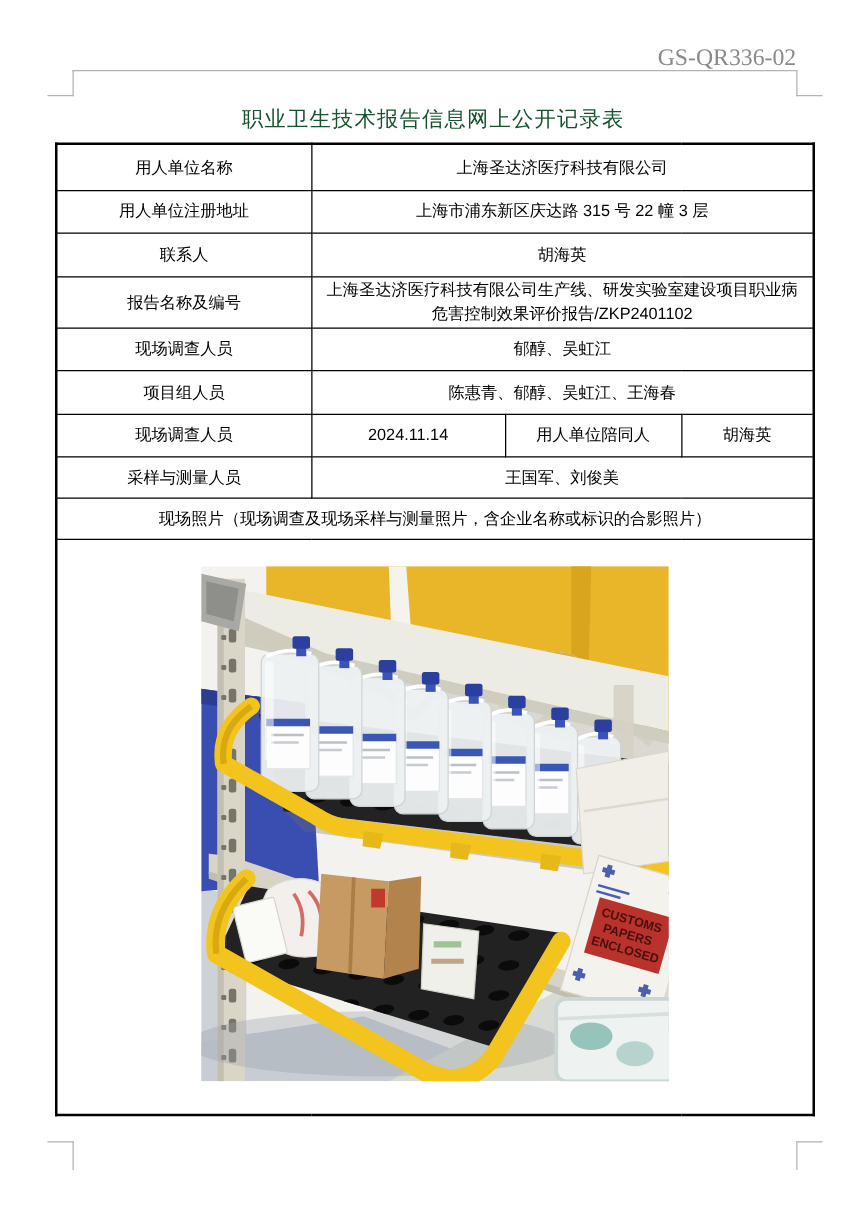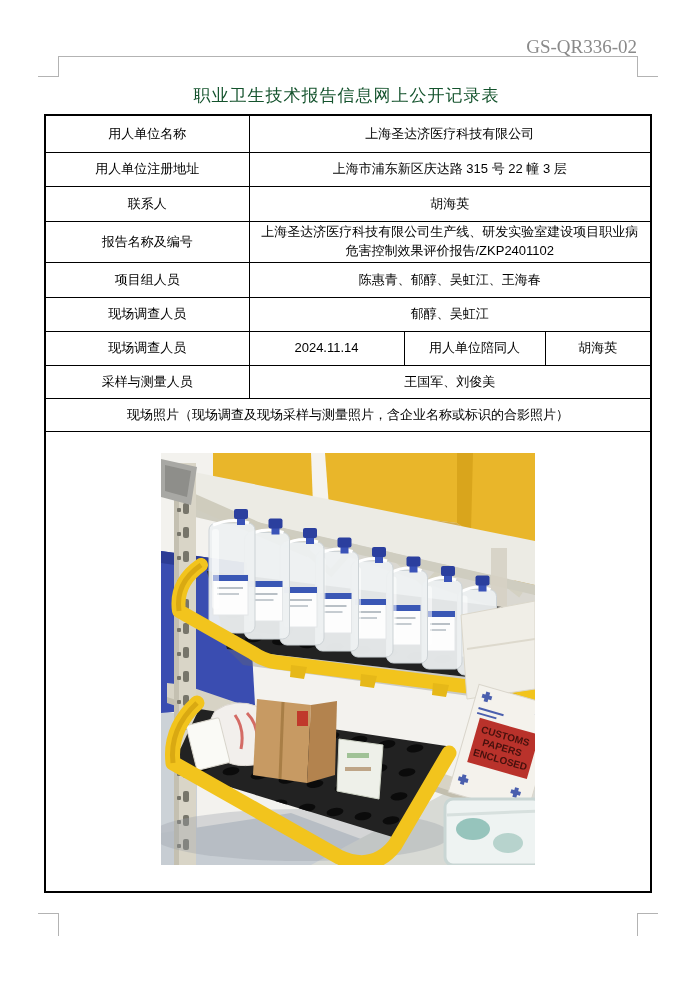--- a/index.html
+++ b/index.html
@@ -61,26 +61,26 @@
     </tr>
     <tr>
       <td class="h32">联系人</td>
       <td class="h32" colspan="3">胡海英</td>
     </tr>
     <tr>
       <td class="h38">报告名称及编号</td>
       <td class="h38" colspan="3">上海圣达济医疗科技有限公司生产线、研发实验室建设项目职业病危害控制效果评价报告/ZKP2401102</td>
     </tr>
     <tr>
+      <td class="h31">现场调查人员</td>
+      <td class="h31" colspan="3">郁醇、吴虹江</td>
+    </tr>
+    <tr>
       <td class="h32">项目组人员</td>
       <td class="h32" colspan="3">陈惠青、郁醇、吴虹江、王海春</td>
-    </tr>
-    <tr>
-      <td class="h31">现场调查人员</td>
-      <td class="h31" colspan="3">郁醇、吴虹江</td>
     </tr>
     <tr>
       <td class="h31">现场调查人员</td>
       <td class="h31">2024.11.14</td>
       <td class="h31">用人单位陪同人</td>
       <td class="h31">胡海英</td>
     </tr>
     <tr>
       <td class="h30">采样与测量人员</td>
       <td class="h30" colspan="3">王国军、刘俊美</td>

